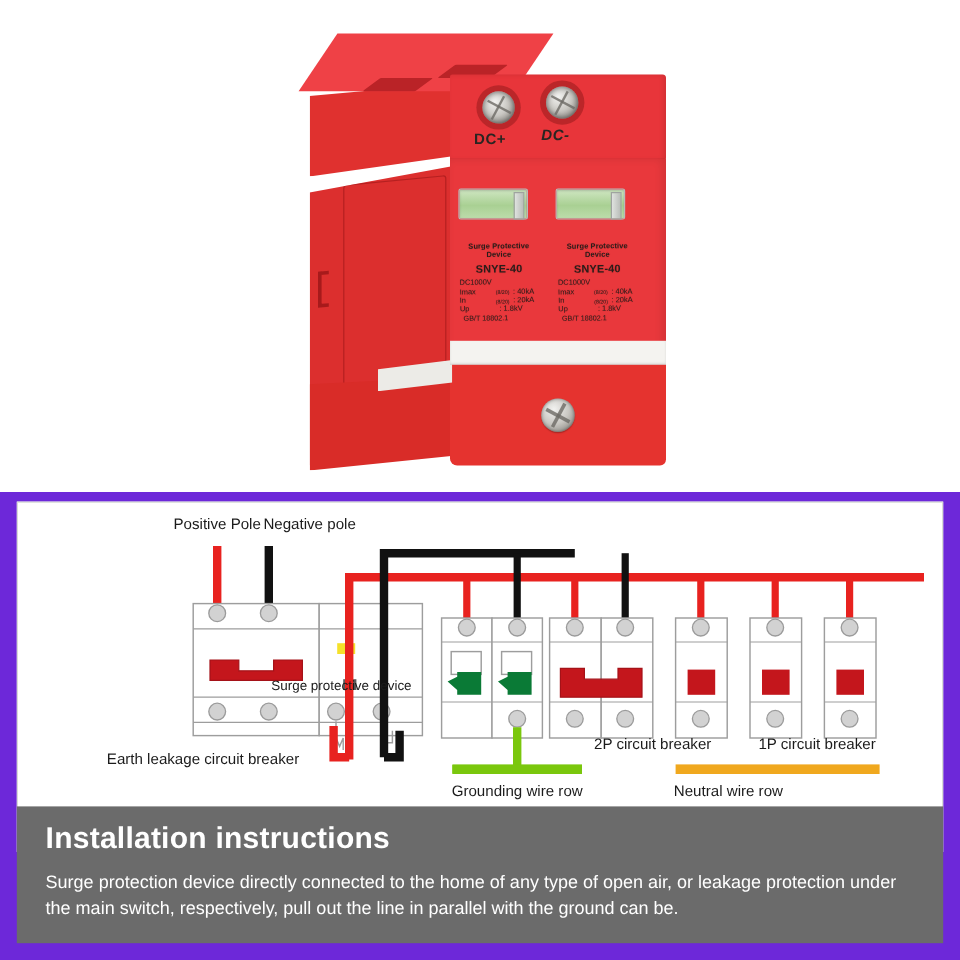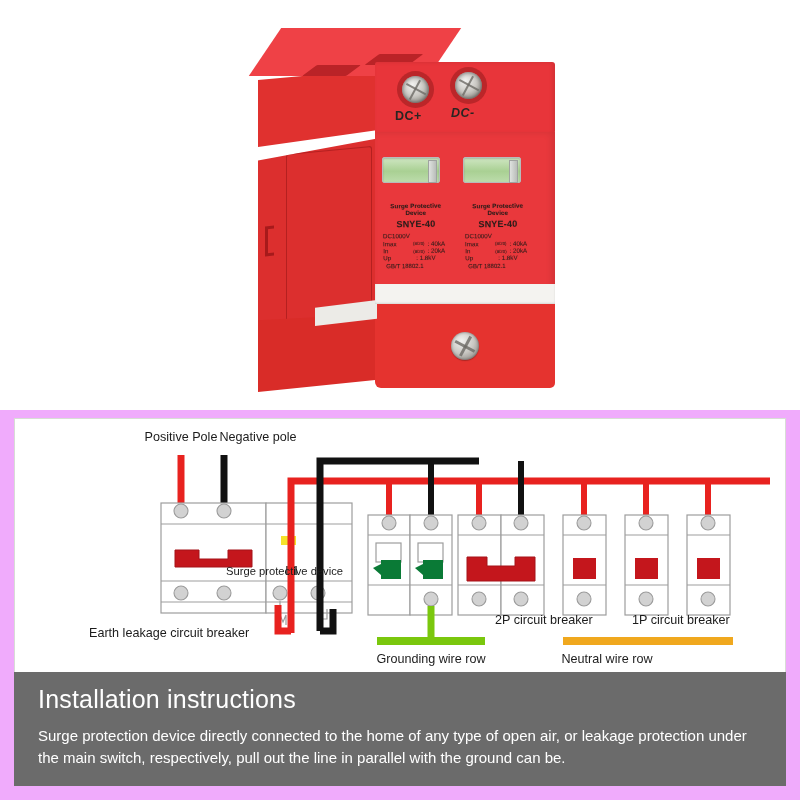--- a/index.html
+++ b/index.html
@@ -2,21 +2,21 @@
 <html><head>
 <meta charset="utf-8">
 <style>
   * { box-sizing: border-box; margin: 0; padding: 0; }
   html, body {
     width: 800px; height: 800px;
     background: #ffffff;
     font-family: "Liberation Sans", sans-serif;
     overflow: hidden;
   }
-  .page { position: relative; width: 800px; height: 800px; background:#f0abfc; }
+  .page { position: relative; width: 800px; height: 800px; background:#6d28d9; }
 
   
   .photo-area { position:absolute; left:0; top:0; width:800px; height:410px; background:#fff; }
 
   
   .device { position:absolute; left:255px; top:14px; width:300px; height:375px; }
 
   
   .term-front {
     position:absolute; left:120px; top:48px; width:180px; height:72px;
@@ -153,21 +153,21 @@
     background:#ffffff; border:1px solid #d8dcd6;
   }
   .diagram svg { display:block; }
 
   
   .footer {
     position:absolute; left:14px; top:672px; width:772px; height:114px;
     background:#6b6b6b; color:#ffffff; padding:14px 22px 0 24px;
   }
   .footer h1 {
-    font-size:25px; font-weight:400; letter-spacing:.2px; line-height:1.1;
+    font-size:25px; font-weight:700; letter-spacing:.2px; line-height:1.1;
     font-family:"Liberation Sans", sans-serif;
   }
   .footer p {
     margin-top:11px; font-size:15px; line-height:1.52; font-weight:400;
     max-width:735px; font-family:"Liberation Sans", sans-serif;
   }
 </style>
 </head>
 <body>
 

